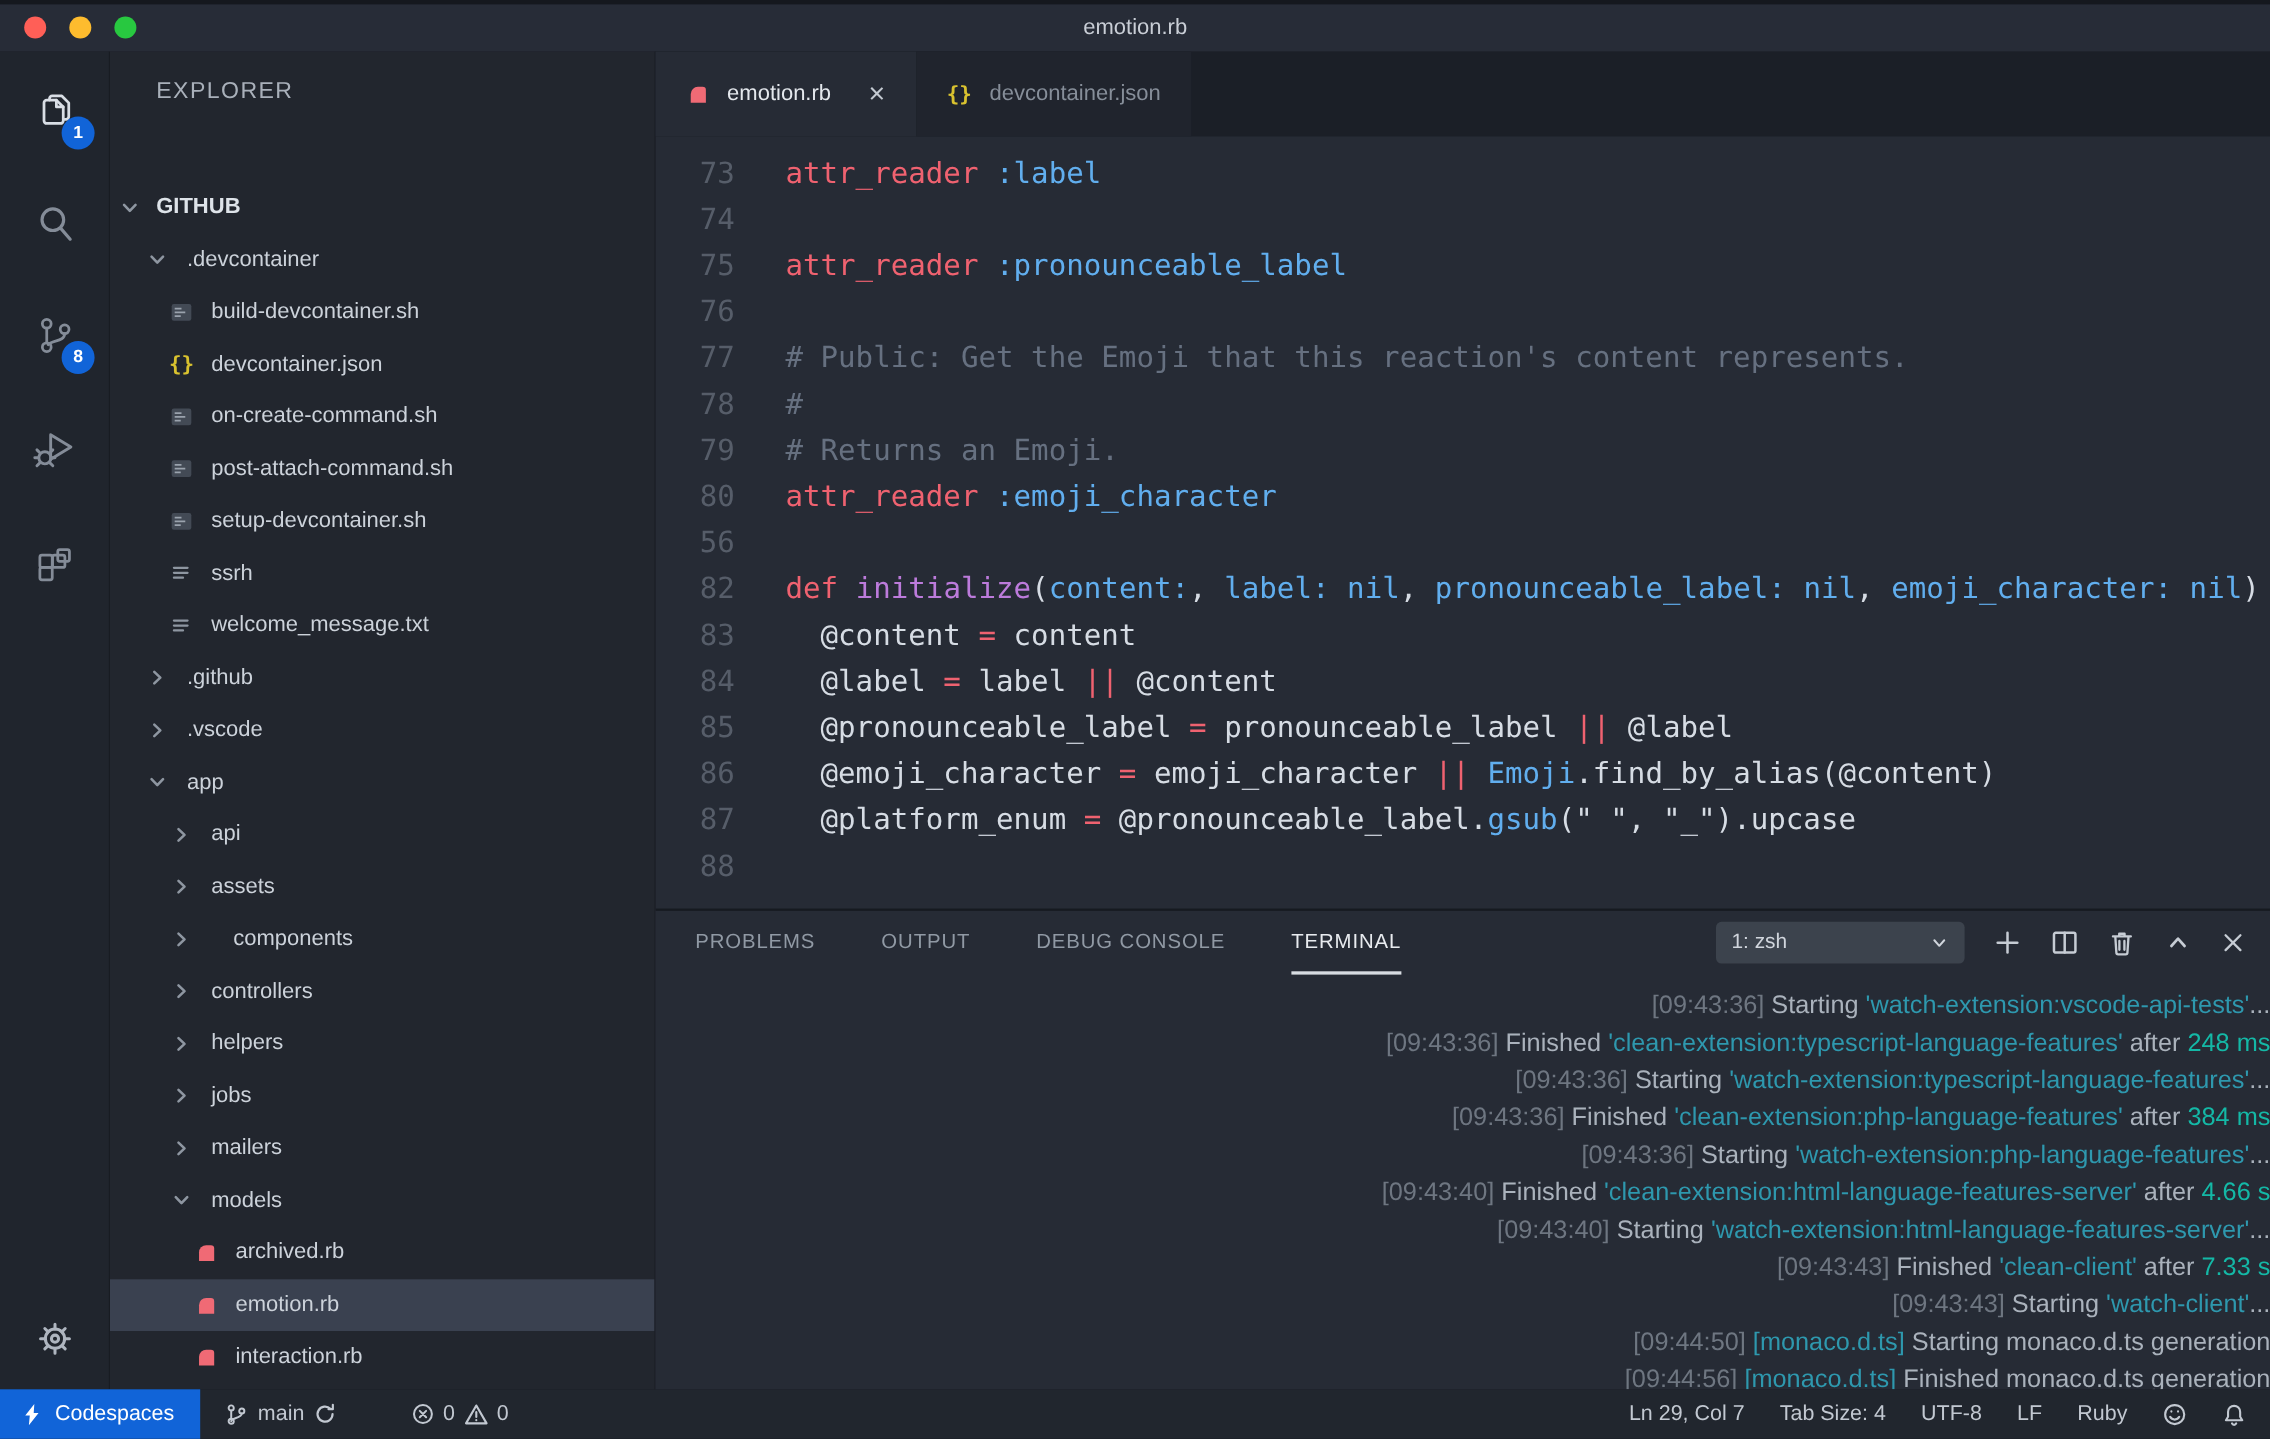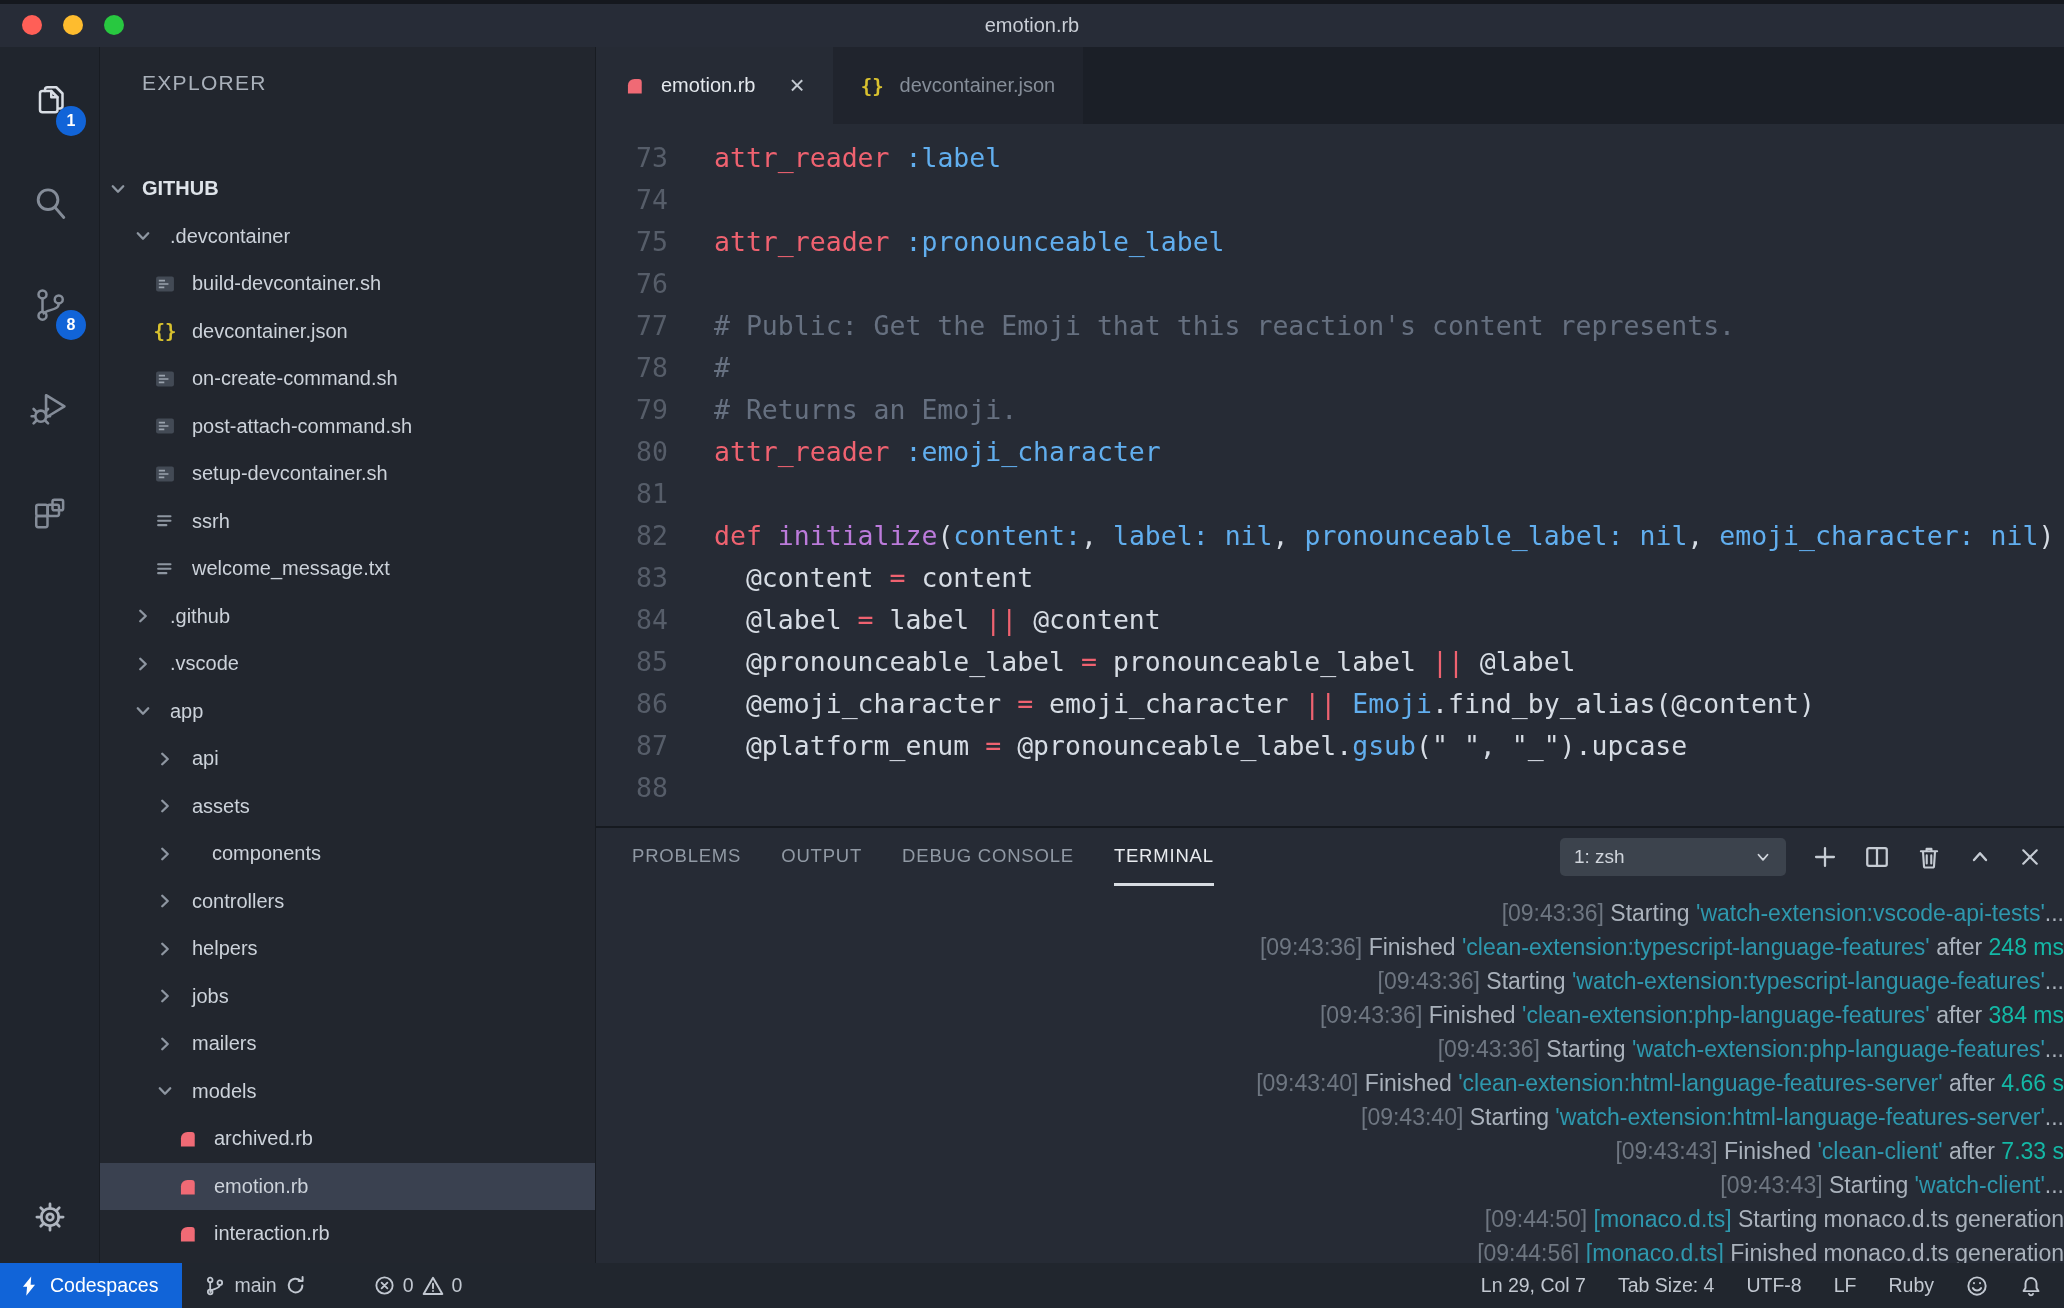--- a/index.html
+++ b/index.html
@@ -30,21 +30,21 @@
   .tab{height:100%;display:flex;align-items:center;padding:0 28px;gap:16px;font-size:20px;color:#868e99;background:#20242d;cursor:pointer;box-sizing:border-box;}
   .tab.active{background:#262b35;color:#e4e8ed;}
   .tab .closex{margin-left:18px;font-size:26px;color:#c3c9d1;cursor:pointer;}
   .editor{position:absolute;left:0;top:77px;right:0;height:702px;display:flex;overflow:hidden;}
   .gutter{width:72px;flex:0 0 72px;padding-top:13px;text-align:right;color:#565d69;
     font-family:"DejaVu Sans Mono",monospace;font-size:26.5px;line-height:42px;}
   .codearea{flex:1;padding:13px 0 0 46px;font-family:"DejaVu Sans Mono",monospace;font-size:26.5px;line-height:42px;
     white-space:pre;color:#d6dce4;overflow:hidden;}
   .tok-k{color:#ef6270;} .tok-s{color:#61aeee;} .tok-m{color:#bc7bdb;} .tok-c{color:#667080;} .tok-p{color:#d6dce4;}
   .panel{position:absolute;left:0;top:779px;right:0;bottom:0;background:#262b35;border-top:2px solid #161a20;box-sizing:border-box;}
-  .paneltabs{position:relative;height:58px;display:flex;align-items:center;padding-left:36px;gap:40px;}
+  .paneltabs{position:relative;height:58px;display:flex;align-items:center;padding-left:36px;gap:60px;}
   .ptab{height:100%;display:flex;align-items:center;font-size:18.5px;letter-spacing:0.8px;color:#9099a4;cursor:pointer;
     border-bottom:3px solid transparent;box-sizing:border-box;}
   .ptab.active{color:#e8ebef;border-bottom:3px solid #d7dce2;}
   .pcontrols{position:absolute;right:22px;top:0;height:58px;display:flex;align-items:center;gap:26px;color:#c6ccd4;}
   .shellselect{width:226px;height:38px;background:#3c434d;border-radius:5px;display:flex;align-items:center;
     padding:0 14px;box-sizing:border-box;color:#d0d5dc;font-size:19px;cursor:pointer;justify-content:flex-end;}
   .shellselect .sscaret{margin-left:auto;display:flex;}
   .pc-icon{display:flex;cursor:pointer;}
   .terminal{position:absolute;left:0;top:58px;right:0;bottom:0;padding:10px 0 0 37px;overflow:hidden;
     font-family:Liberation Sans, sans-serif;font-size:23px;line-height:34px;white-space:pre;text-align:right;}
@@ -345,21 +345,21 @@
     <div class="editor">
       <div class="gutter" id="gutter">
           <div>73</div>
           <div>74</div>
           <div>75</div>
           <div>76</div>
           <div>77</div>
           <div>78</div>
           <div>79</div>
           <div>80</div>
-          <div>81</div>
+          <div>56</div>
           <div>82</div>
           <div>83</div>
           <div>84</div>
           <div>85</div>
           <div>86</div>
           <div>87</div>
           <div>88</div>
         </div>
       <div class="codearea" id="codearea"><div><span class="tok-k">attr_reader</span><span class="tok-p"> </span><span class="tok-s">:label</span></div><div>&nbsp;</div><div><span class="tok-k">attr_reader</span><span class="tok-p"> </span><span class="tok-s">:pronounceable_label</span></div><div>&nbsp;</div><div><span class="tok-c"># Public: Get the Emoji that this reaction's content represents.</span></div><div><span class="tok-c">#</span></div><div><span class="tok-c"># Returns an Emoji.</span></div><div><span class="tok-k">attr_reader</span><span class="tok-p"> </span><span class="tok-s">:emoji_character</span></div><div>&nbsp;</div><div><span class="tok-k">def</span><span class="tok-p"> </span><span class="tok-m">initialize</span><span class="tok-p">(</span><span class="tok-s">content:</span><span class="tok-p">, </span><span class="tok-s">label:</span><span class="tok-p"> </span><span class="tok-s">nil</span><span class="tok-p">, </span><span class="tok-s">pronounceable_label:</span><span class="tok-p"> </span><span class="tok-s">nil</span><span class="tok-p">, </span><span class="tok-s">emoji_character:</span><span class="tok-p"> </span><span class="tok-s">nil</span><span class="tok-p">)</span></div><div><span class="tok-p">  @content </span><span class="tok-k">=</span><span class="tok-p"> content</span></div><div><span class="tok-p">  @label </span><span class="tok-k">=</span><span class="tok-p"> label </span><span class="tok-k">||</span><span class="tok-p"> @content</span></div><div><span class="tok-p">  @pronounceable_label </span><span class="tok-k">=</span><span class="tok-p"> pronounceable_label </span><span class="tok-k">||</span><span class="tok-p"> @label</span></div><div><span class="tok-p">  @emoji_character </span><span class="tok-k">=</span><span class="tok-p"> emoji_character </span><span class="tok-k">||</span><span class="tok-p"> </span><span class="tok-s">Emoji</span><span class="tok-p">.find_by_alias(@content)</span></div><div><span class="tok-p">  @platform_enum </span><span class="tok-k">=</span><span class="tok-p"> @pronounceable_label.</span><span class="tok-s">gsub</span><span class="tok-p">(" ", "_").upcase</span></div><div>&nbsp;</div></div>
     </div>

